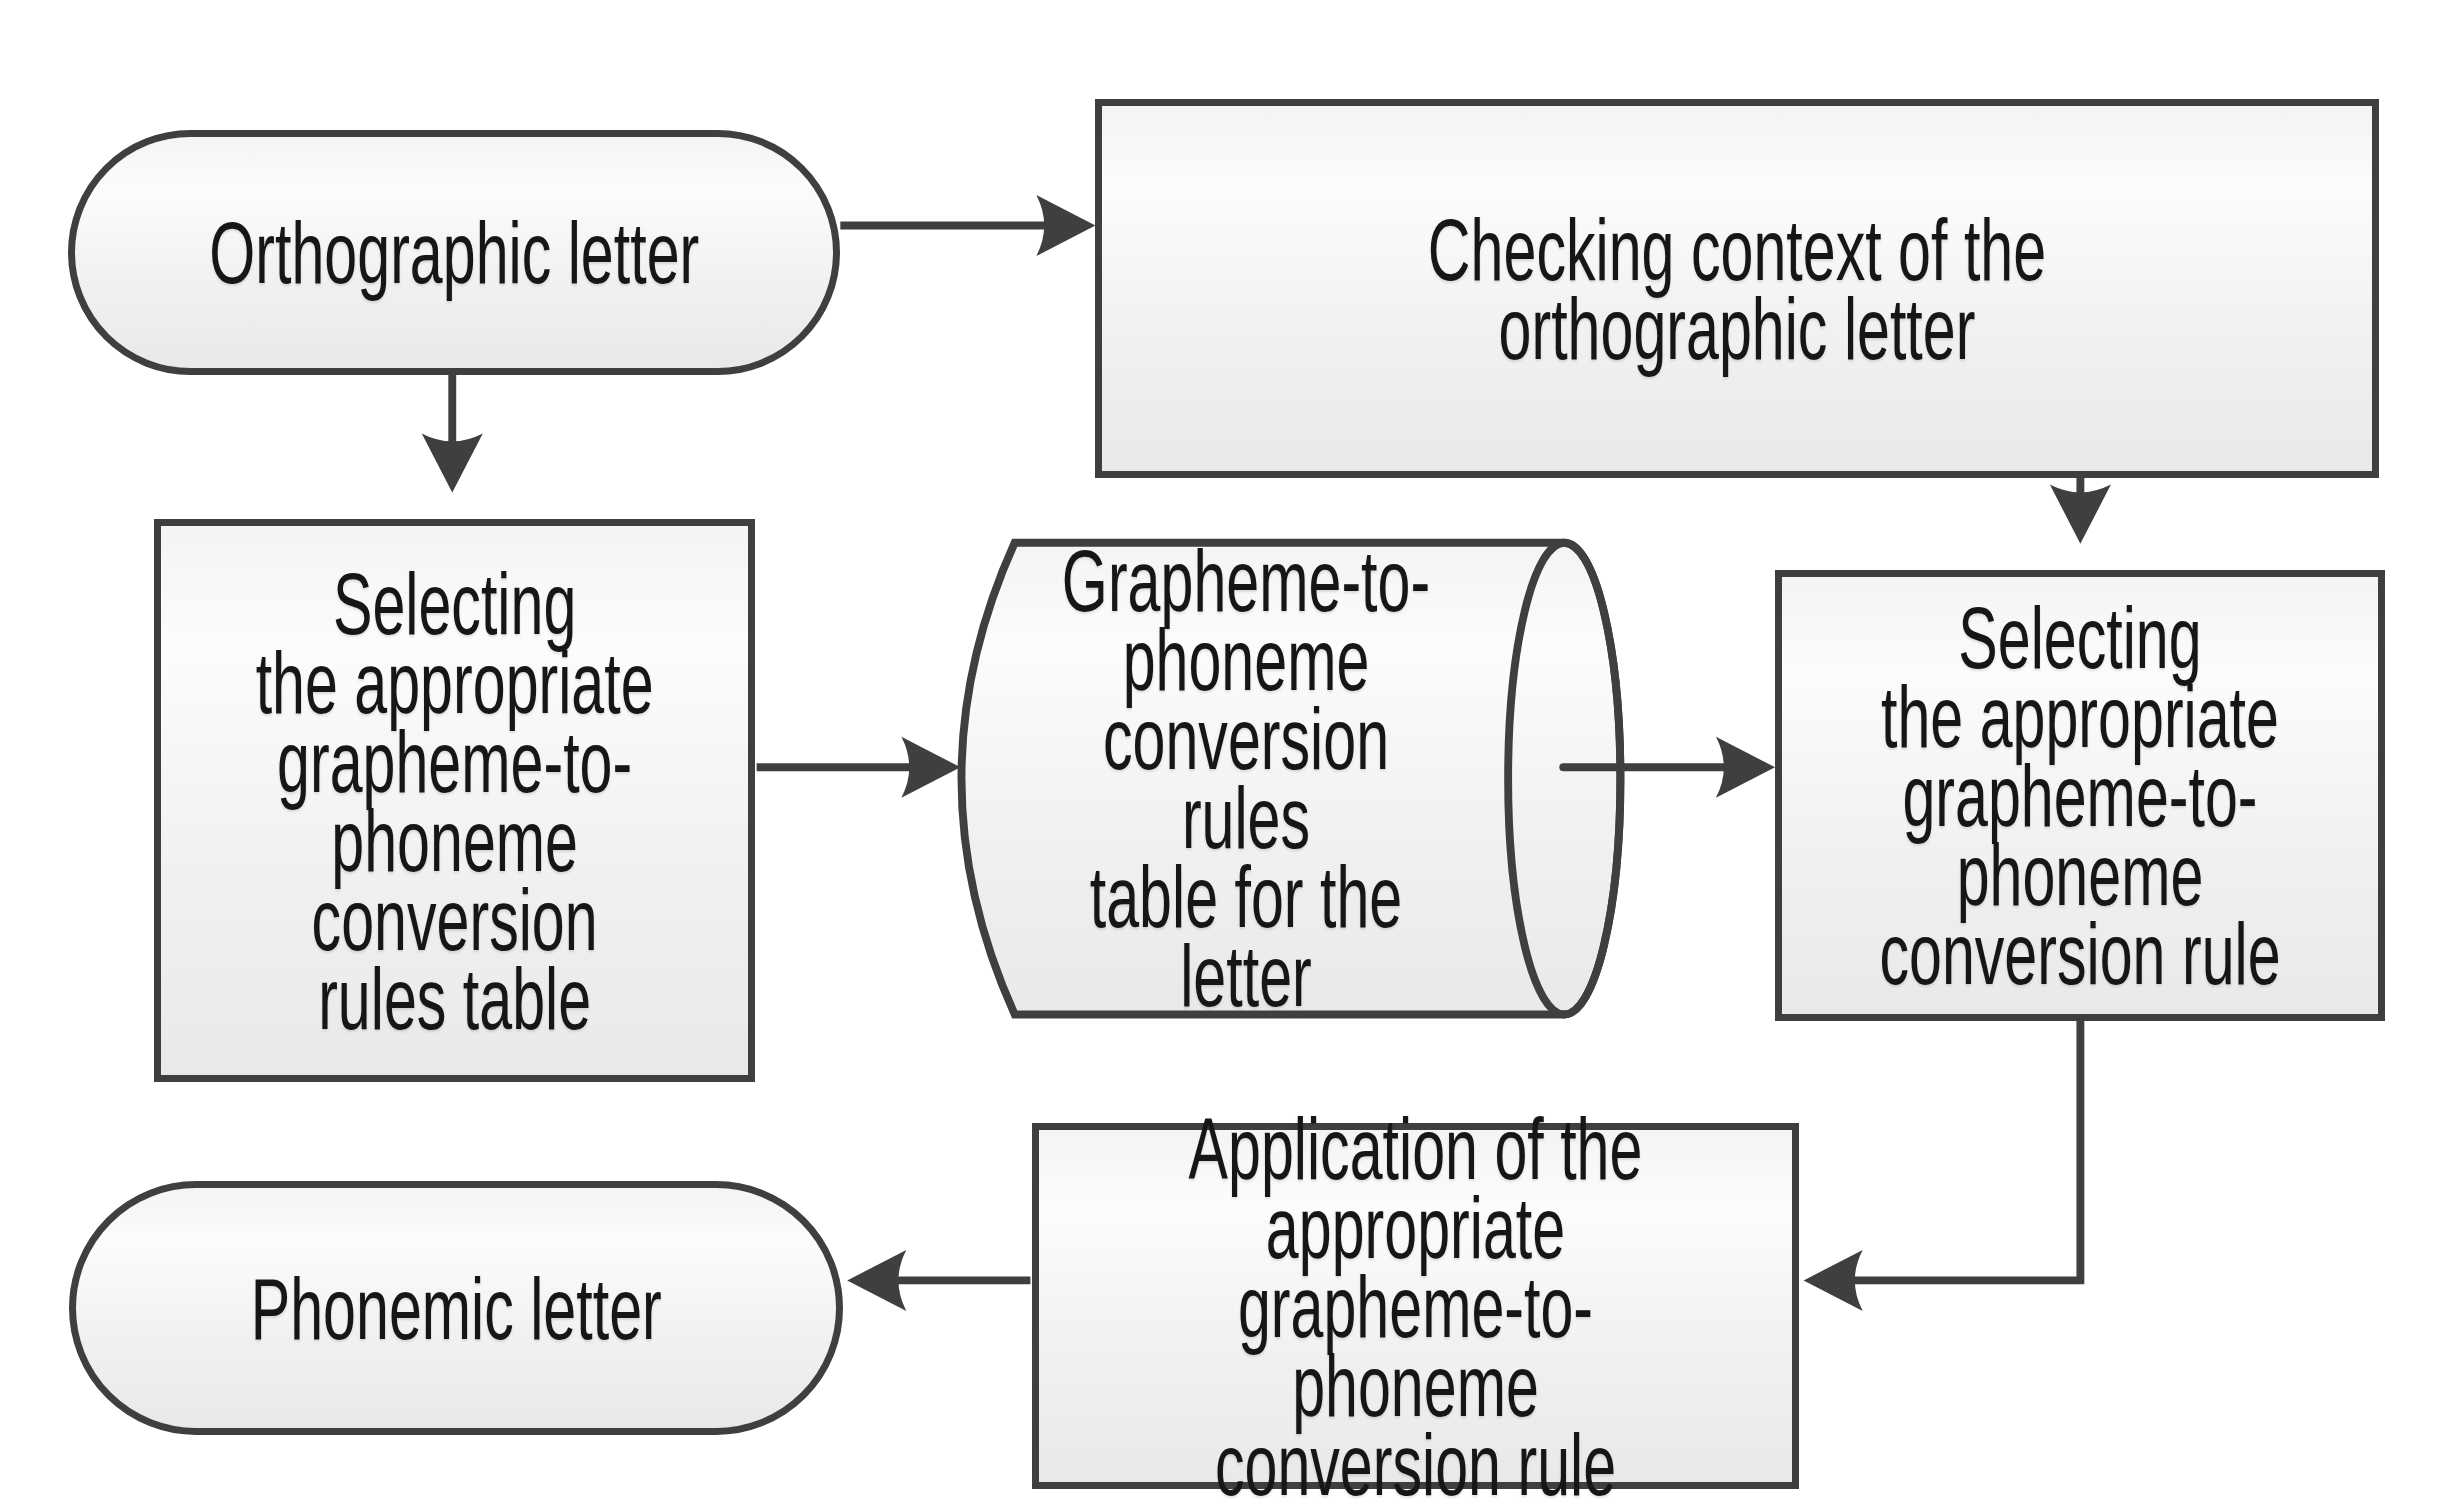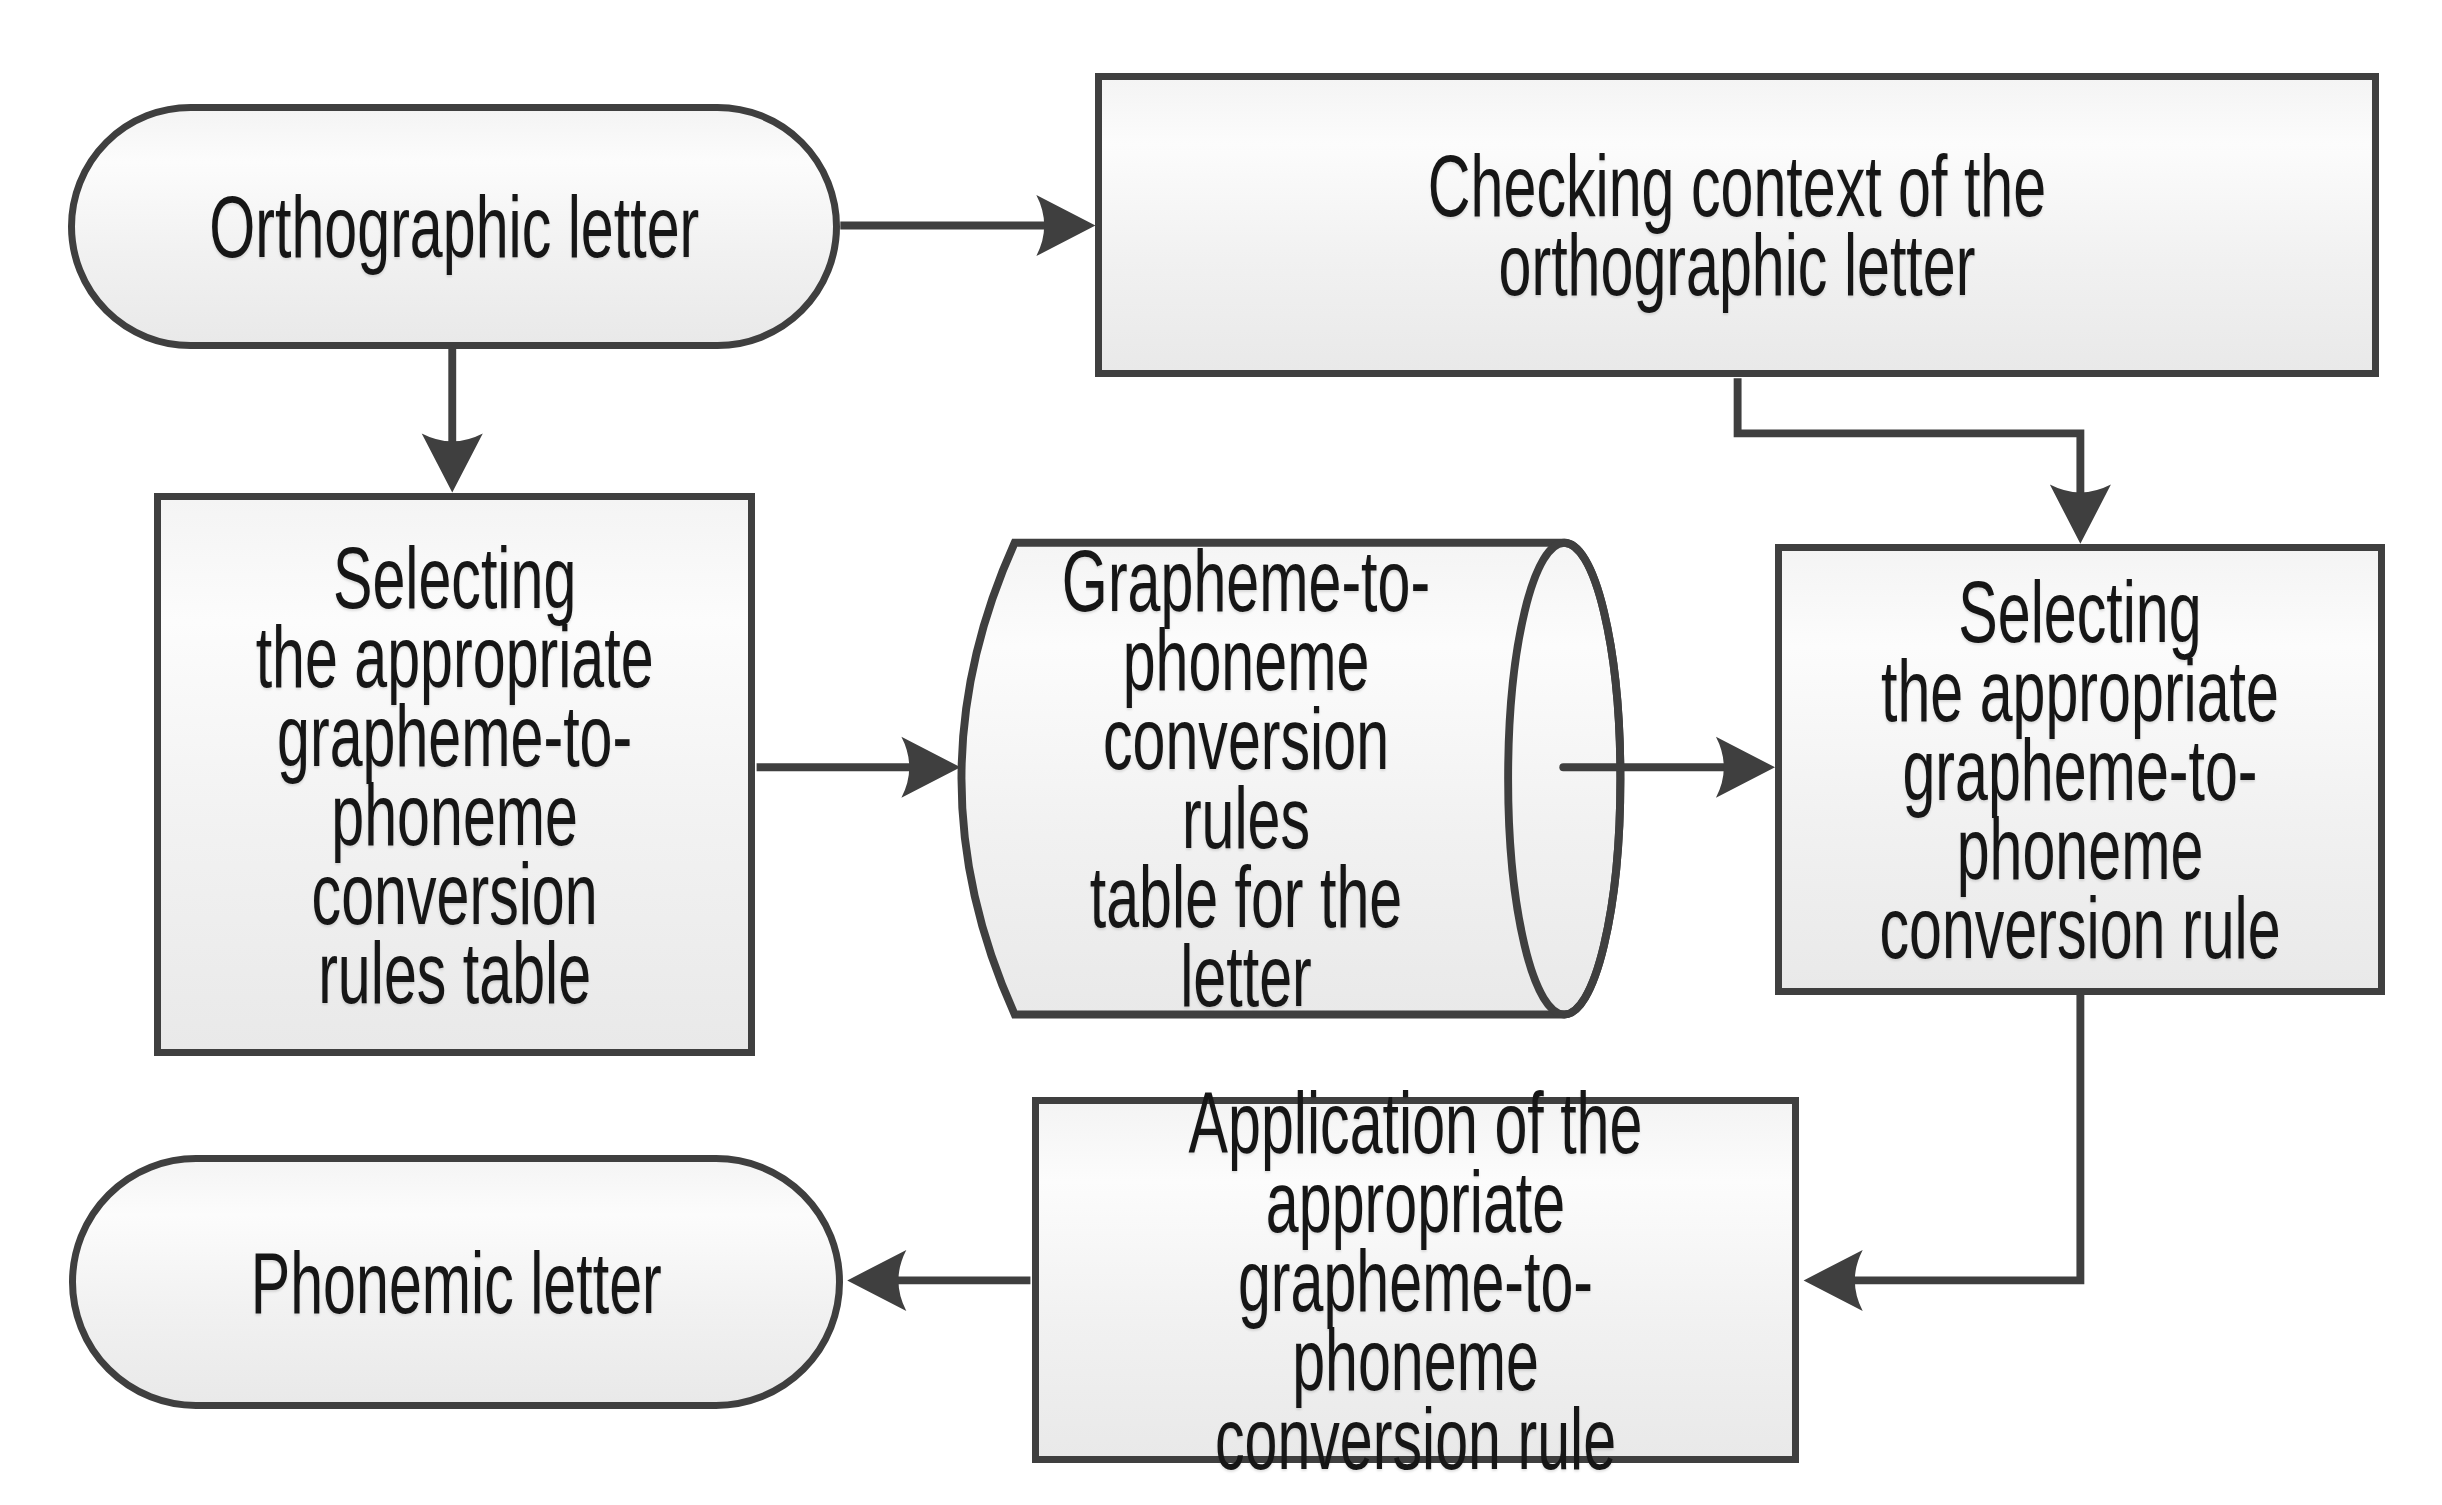--- a/index.html
+++ b/index.html
@@ -31,20 +31,21 @@
     white-space:pre-line;
     text-align:center;
     transform:scaleX(0.68);
     transform-origin:50% 50%;
     text-shadow:0 2px 3px rgba(0,0,0,0.12);
   }
   .box{
     box-sizing:border-box;
     border:7.9px solid var(--line);
     background:linear-gradient(180deg,var(--fill-top) 0%,var(--fill-mid) 22%,var(--fill-low) 62%,var(--fill-bottom) 100%);
+    margin-top:26px;
   }
   .terminator{border-radius:128px;}
   .stroke-line{stroke:var(--line);fill:none;stroke-width:8;}
   .round-cap{stroke-linecap:round;}
   .head{fill:var(--line);stroke:none;}
   .s1{stop-color:var(--fill-top);}
   .s2{stop-color:var(--fill-mid);}
   .s3{stop-color:var(--fill-low);}
   .s4{stop-color:var(--fill-bottom);}
 </style>
@@ -101,21 +102,21 @@
     <g>
       <line class="stroke-line" x1="1046" y1="1300" x2="904" y2="1300"></line>
       <path class="head" d="M 860 1300 L 920 1269 Q 904 1300 920 1331 Z"></path>
     </g>
   </svg>
 
   <div class="node box terminator" style="left:68px;top:104px;width:772px;height:245px;">
     <div class="label">Orthographic letter</div>
   </div>
 
-  <div class="node box" style="left:1095px;top:73px;width:1284px;height:304px;">
+  <div class="node box" style="left:1095px;top:73px;width:1284px;height:379px;">
     <div class="label">Checking context of the orthographic letter</div>
   </div>
 
   <div class="node box" style="left:154px;top:493px;width:601px;height:563px;">
     <div class="label">Selecting
 the appropriate
 grapheme-to-
 phoneme
 conversion
 rules table</div>

